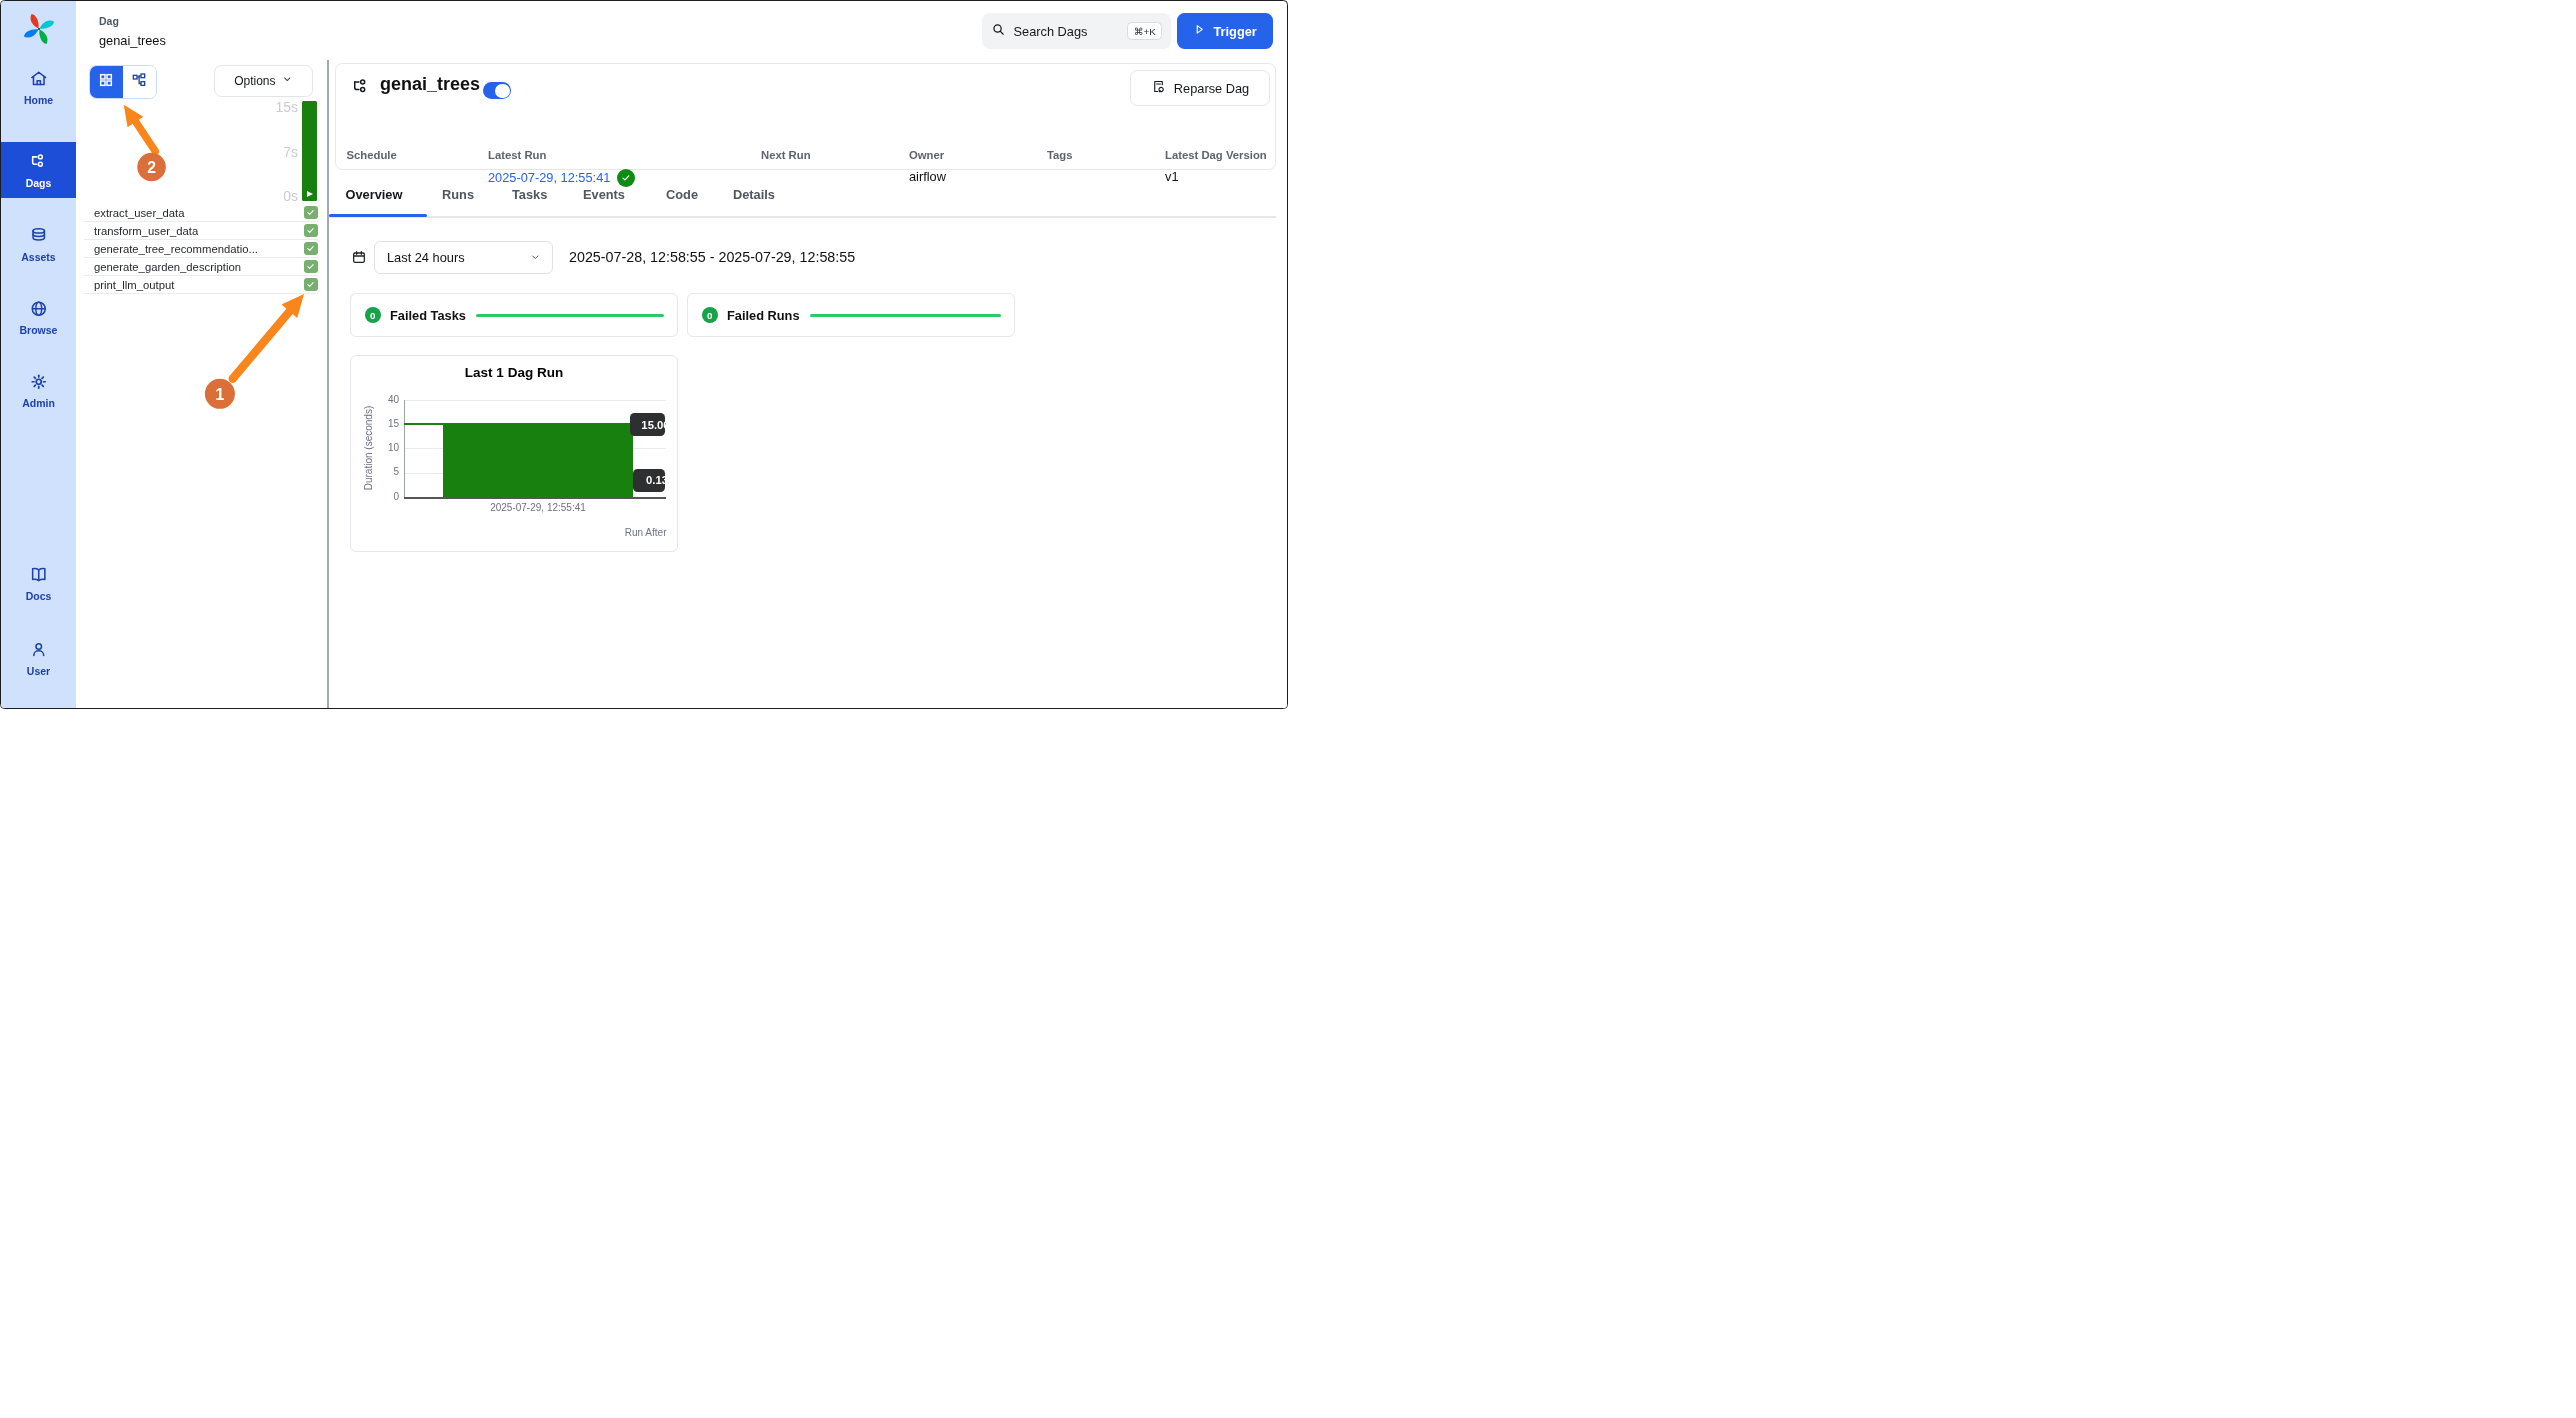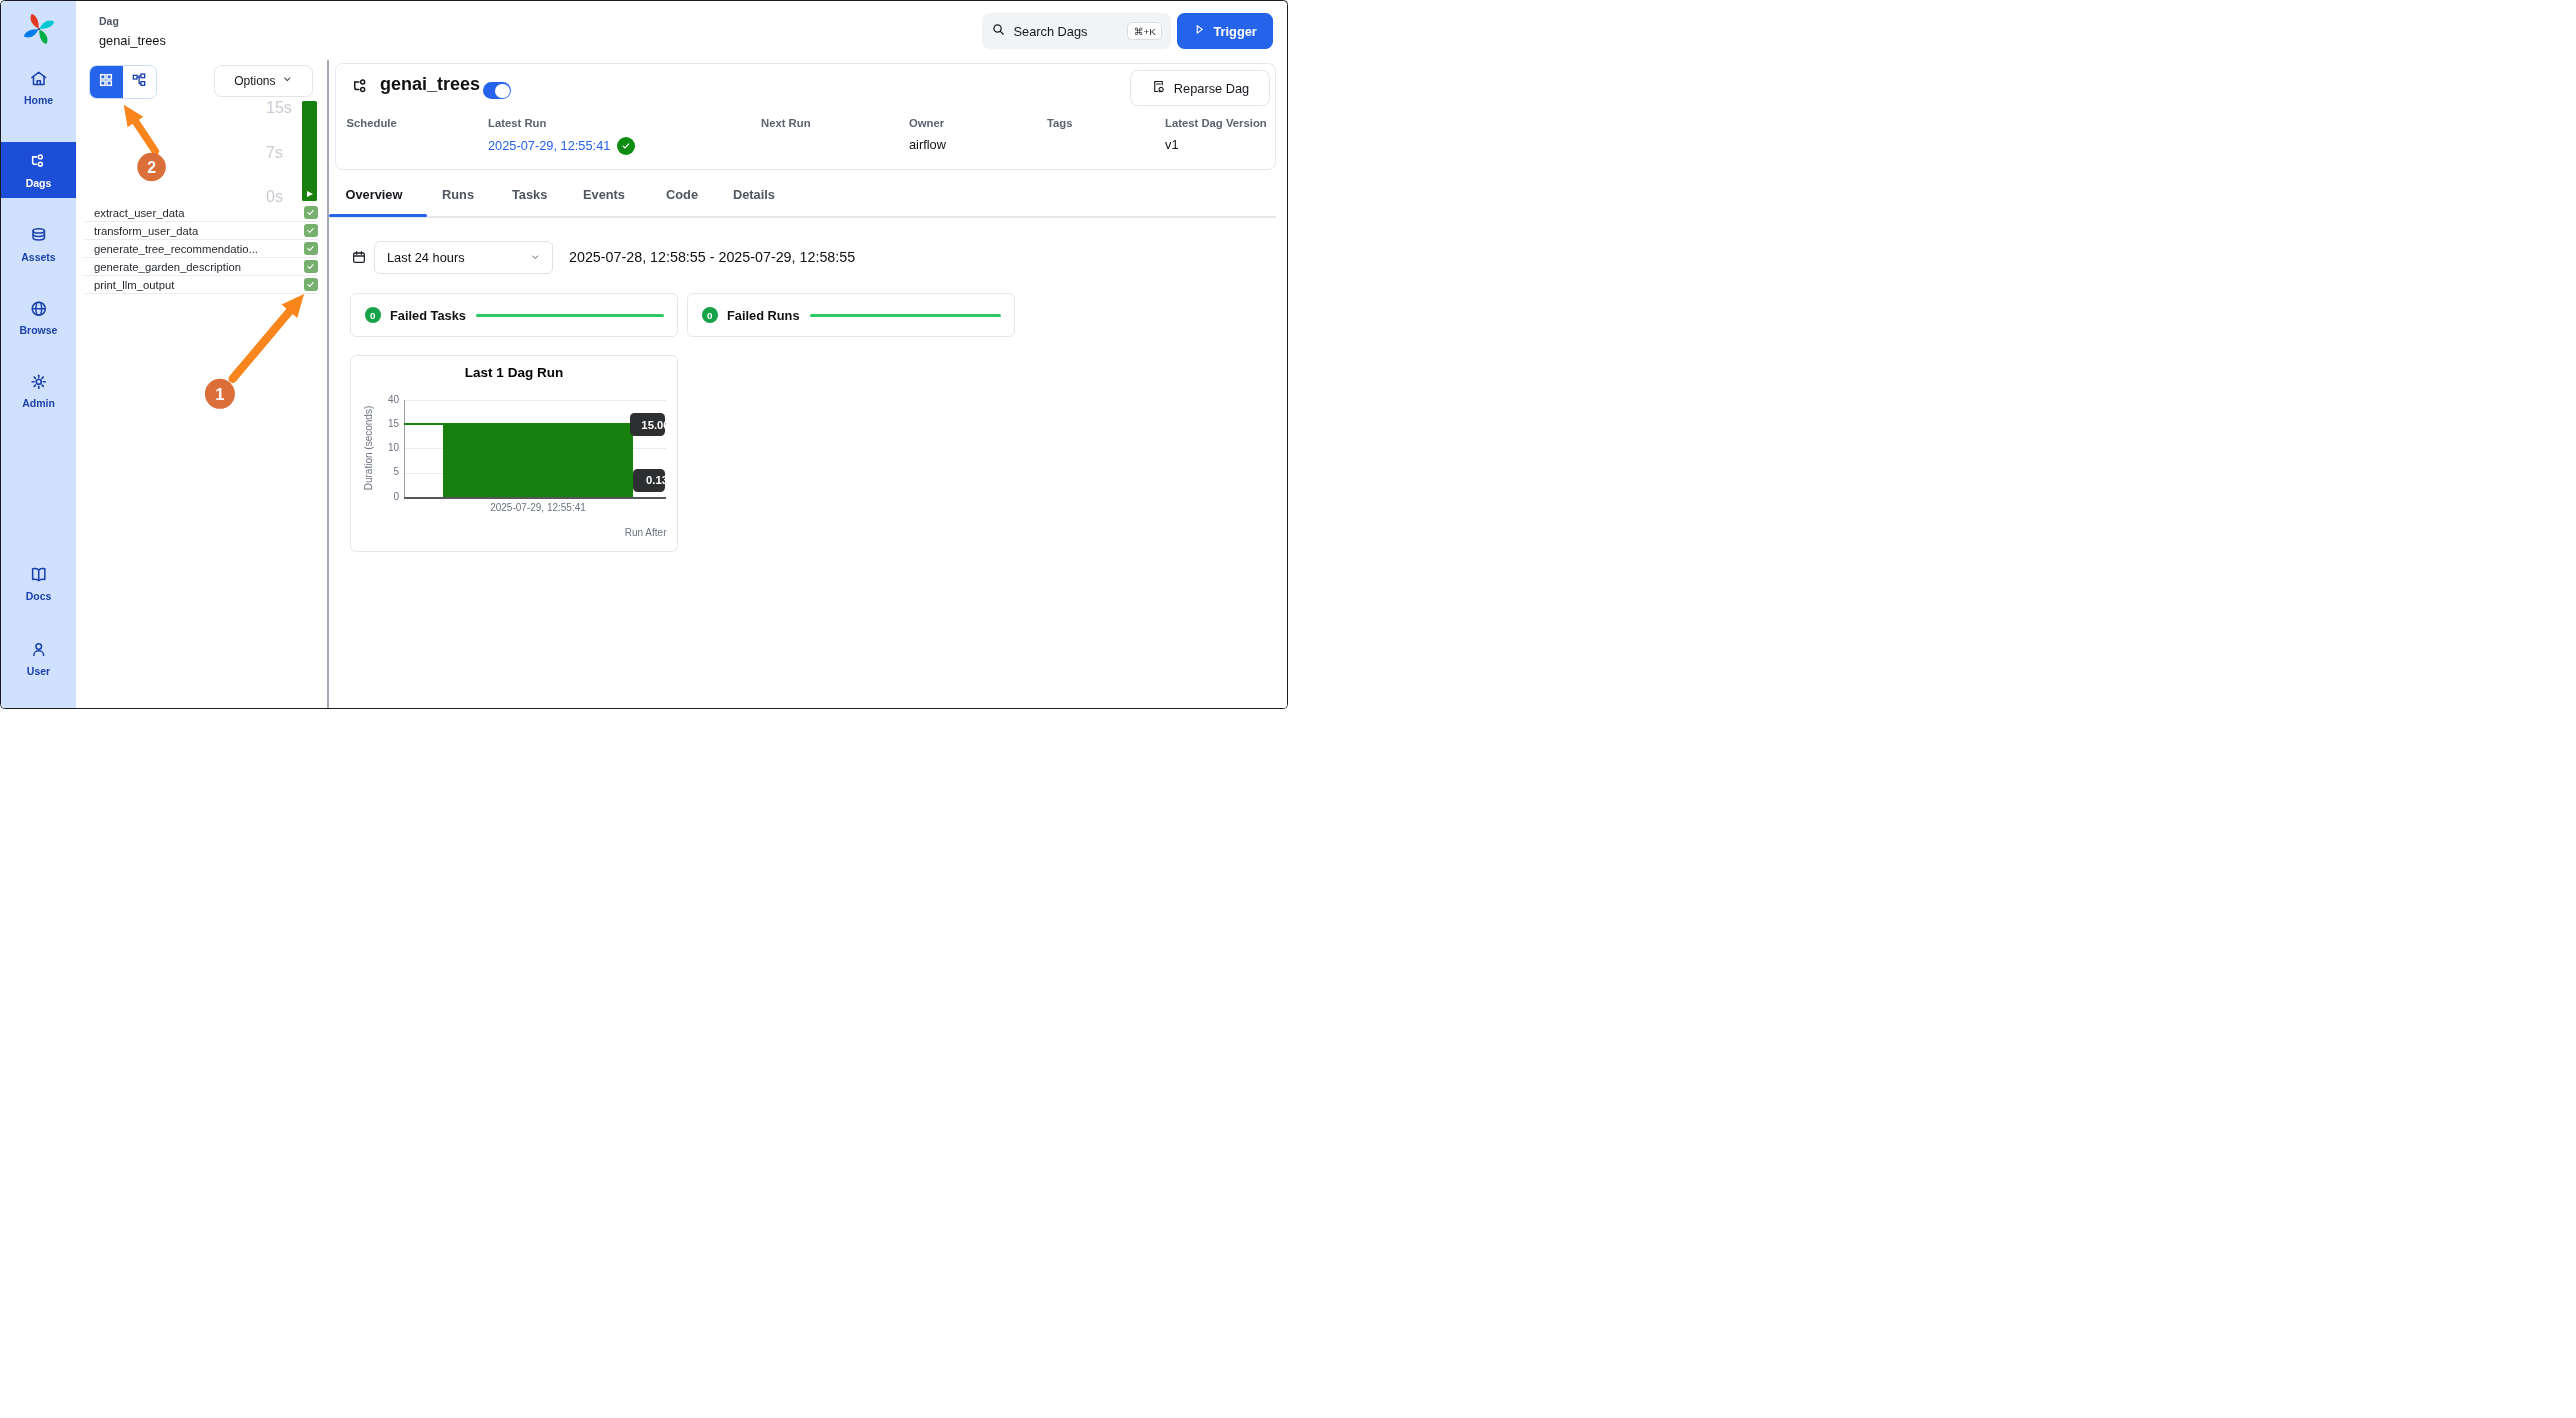--- a/index.html
+++ b/index.html
@@ -29,21 +29,21 @@
                  color:#fff; font-size:12.8px; font-weight:bold; cursor:pointer; }
 
   
   .left-panel { position:absolute; left:75px; top:59px; width:251px; height:651px; background:#fff; }
   .seg { position:absolute; left:12.8px; top:4.5px; display:flex; border:0.8px solid #c7dcfa; border-radius:7.5px; overflow:hidden; }
   .seg .vbtn { width:33px; height:32px; display:flex; align-items:center; justify-content:center; cursor:pointer; background:#fff; }
   .seg .vbtn.active { background:#2563eb; }
   .options-btn { position:absolute; left:138px; top:4.5px; width:99px; height:32px; border:0.8px solid #e2e4e9;
                  border-radius:7.5px; background:#fff; display:flex; align-items:center; justify-content:center;
                  gap:6.8px; font-size:12px; color:#16181d; cursor:pointer; }
-  .gantt-label { position:absolute; left:190px; width:32px; font-size:16px; color:#c9ccd2; }
+  .gantt-label { position:absolute; left:190px; width:32px; text-align:right; font-size:14px; color:#c9ccd2; }
   .run-bar { position:absolute; left:226px; top:41px; width:15px; height:100px; background:#17800e; border-radius:1.5px; cursor:pointer; }
   .run-bar .play { position:absolute; left:5.3px; bottom:4.5px; width:0; height:0;
                    border-top:3.8px solid transparent; border-bottom:3.8px solid transparent; border-left:6px solid #fff; }
   .task-rows { position:absolute; left:7.5px; top:144px; width:234px; }
   .task-row { height:18px; display:flex; align-items:center; justify-content:space-between;
               border-bottom:0.8px solid #ececec; cursor:pointer; }
   .task-name { padding-left:10.5px; font-size:11.3px; color:#1f2329; white-space:nowrap; }
   .chip { width:13.5px; height:13.5px; background:#77b06e; border-radius:3px; display:flex;
           align-items:center; justify-content:center; cursor:pointer; }
   .divider { position:absolute; left:326px; top:59px; width:2.3px; height:651px; background:#a3a9b2; cursor:col-resize; }
@@ -54,21 +54,21 @@
               border:0.8px solid #e5e7eb; border-radius:7.5px; }
   .dag-title { position:absolute; left:44px; top:9.8px; font-size:18px; font-weight:bold; color:#111; }
   .dag-card .dag-icon { position:absolute; left:15px; top:12.8px; color:#16181d; }
   .toggle { position:absolute; left:147px; top:18px; width:28px; height:17.3px; border-radius:9px;
             background:#2563eb; cursor:pointer; }
   .toggle .knob { position:absolute; right:1.5px; top:1.5px; width:14.3px; height:14.3px; border-radius:50%; background:#fff; }
   .reparse-btn { position:absolute; left:794px; top:6px; width:140px; height:36px; border:0.8px solid #e5e7eb;
                  border-radius:7.5px; background:#fff; display:flex; align-items:center; justify-content:center;
                  gap:8px; font-size:12.8px; color:#16181d; cursor:pointer; }
   .field { position:absolute; top:53px; }
-  .field .flabel { font-size:11.3px; font-weight:bold; color:#5d6470; }
+  .field .flabel { font-size:11.3px; font-weight:bold; color:#5d6470;margin-top:32px; }
   .field .fvalue { margin-top:7.5px; font-size:12.8px; color:#111; display:flex; align-items:center; gap:6.8px; }
   .field .fvalue.link { color:#2563eb; cursor:pointer; }
   .ok-circle { width:18px; height:18px; border-radius:50%; background:#0d8c12; display:flex;
                align-items:center; justify-content:center; }
 
   .tab { position:absolute; top:127px; font-size:12.8px; font-weight:bold; color:#4f5660; cursor:pointer; }
   .tab.active { color:#16181d; }
   .tab-line { position:absolute; left:0; top:156px; width:947px; height:1.5px; background:#e5e7eb; }
   .tab-underline { position:absolute; left:0; top:154px; width:98px; height:3px; background:#2563eb; border-radius:1.5px; }
 

